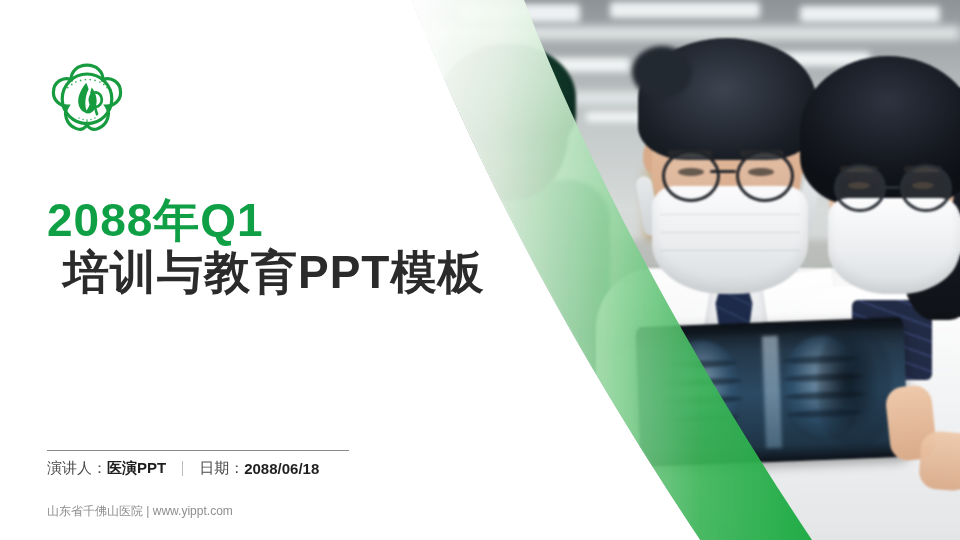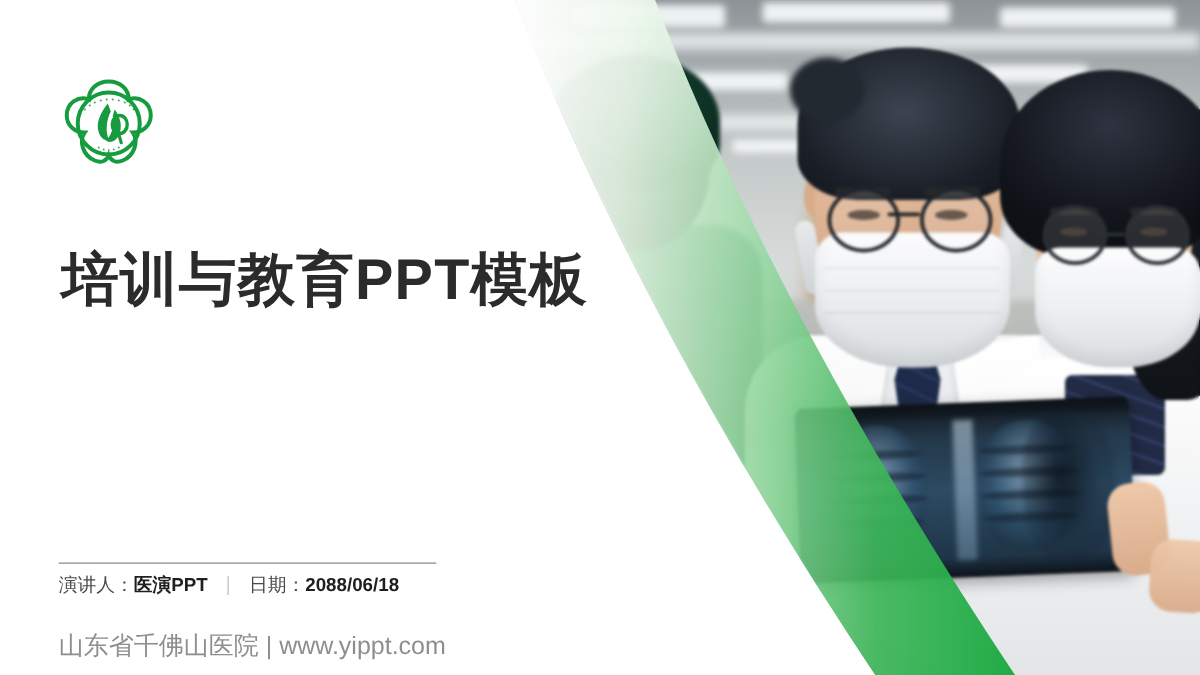--- a/index.html
+++ b/index.html
@@ -125,30 +125,30 @@
 
   
   .green-band{position:absolute;inset:0;pointer-events:none;}
 
   
   .logo{position:absolute;left:47px;top:60px;width:80px;height:84px;}
   .title-wrap{position:absolute;left:47px;top:196px;width:420px;}
   .t-line1{font-size:46px;font-weight:700;letter-spacing:1px;line-height:1.06;
     color:#0fa046;margin:0;white-space:nowrap;}
   .t-line2{font-size:46px;font-weight:700;letter-spacing:1px;line-height:1.12;
-    color:#2b2b2b;margin:2px 0 0 2px;white-space:nowrap;}
+    color:#2b2b2b;margin:2px 0 0 16px;white-space:nowrap;}
   .subtitle{position:absolute;left:47px;top:334px;font-size:19px;color:#5a5a5a;
     letter-spacing:.5px;white-space:nowrap;}
   .divider{position:absolute;left:47px;top:450px;width:302px;height:1px;background:#8a8a8a;}
   .meta{position:absolute;left:47px;top:459px;font-size:15px;color:#3a3a3a;white-space:nowrap;
     display:flex;align-items:center;}
   .meta .lab{color:#4a4a4a;text-align:right;}
   .meta .val{font-weight:700;color:#1f1f1f;}
   .meta .sep{display:inline-block;width:1px;height:15px;background:#bdbdbd;margin:0 16px;}
-  .footer{position:absolute;left:47px;top:503px;font-size:20px;color:#8e8e8e;white-space:nowrap;}
+  .footer{position:absolute;left:47px;top:503px;font-size:12px;color:#8e8e8e;white-space:nowrap;}
 </style>
 </head>
 <body>
 
 <div class="slide">
 
   <svg width="0" height="0" style="position:absolute" aria-hidden="true">
     <defs>
       <clipPath id="curveClip" clipPathUnits="userSpaceOnUse">
         <path d="M412,0 C470,150 560,330 700,540 L960,540 L960,0 Z"></path>
@@ -301,20 +301,21 @@
         <circle cx="40" cy="72" r="0.95"></circle>
           <circle cx="45" cy="74" r="0.95"></circle>
         <circle cx="50" cy="74.6" r="0.95"></circle>
           <circle cx="55" cy="74" r="0.95"></circle>
         <circle cx="60" cy="72" r="0.95"></circle>
       </g>
     </svg>
   </div>
 
   <div class="title-wrap">
+    <div class="t-line1">2088年Q1</div>
     <div class="t-line2">培训与教育PPT模板</div>
   </div>
 
 
   <div class="divider"></div>
 
   <div class="meta">
     <span class="lab">演讲人：</span>
     <span class="val">医演PPT</span>
     <span class="sep"></span>

